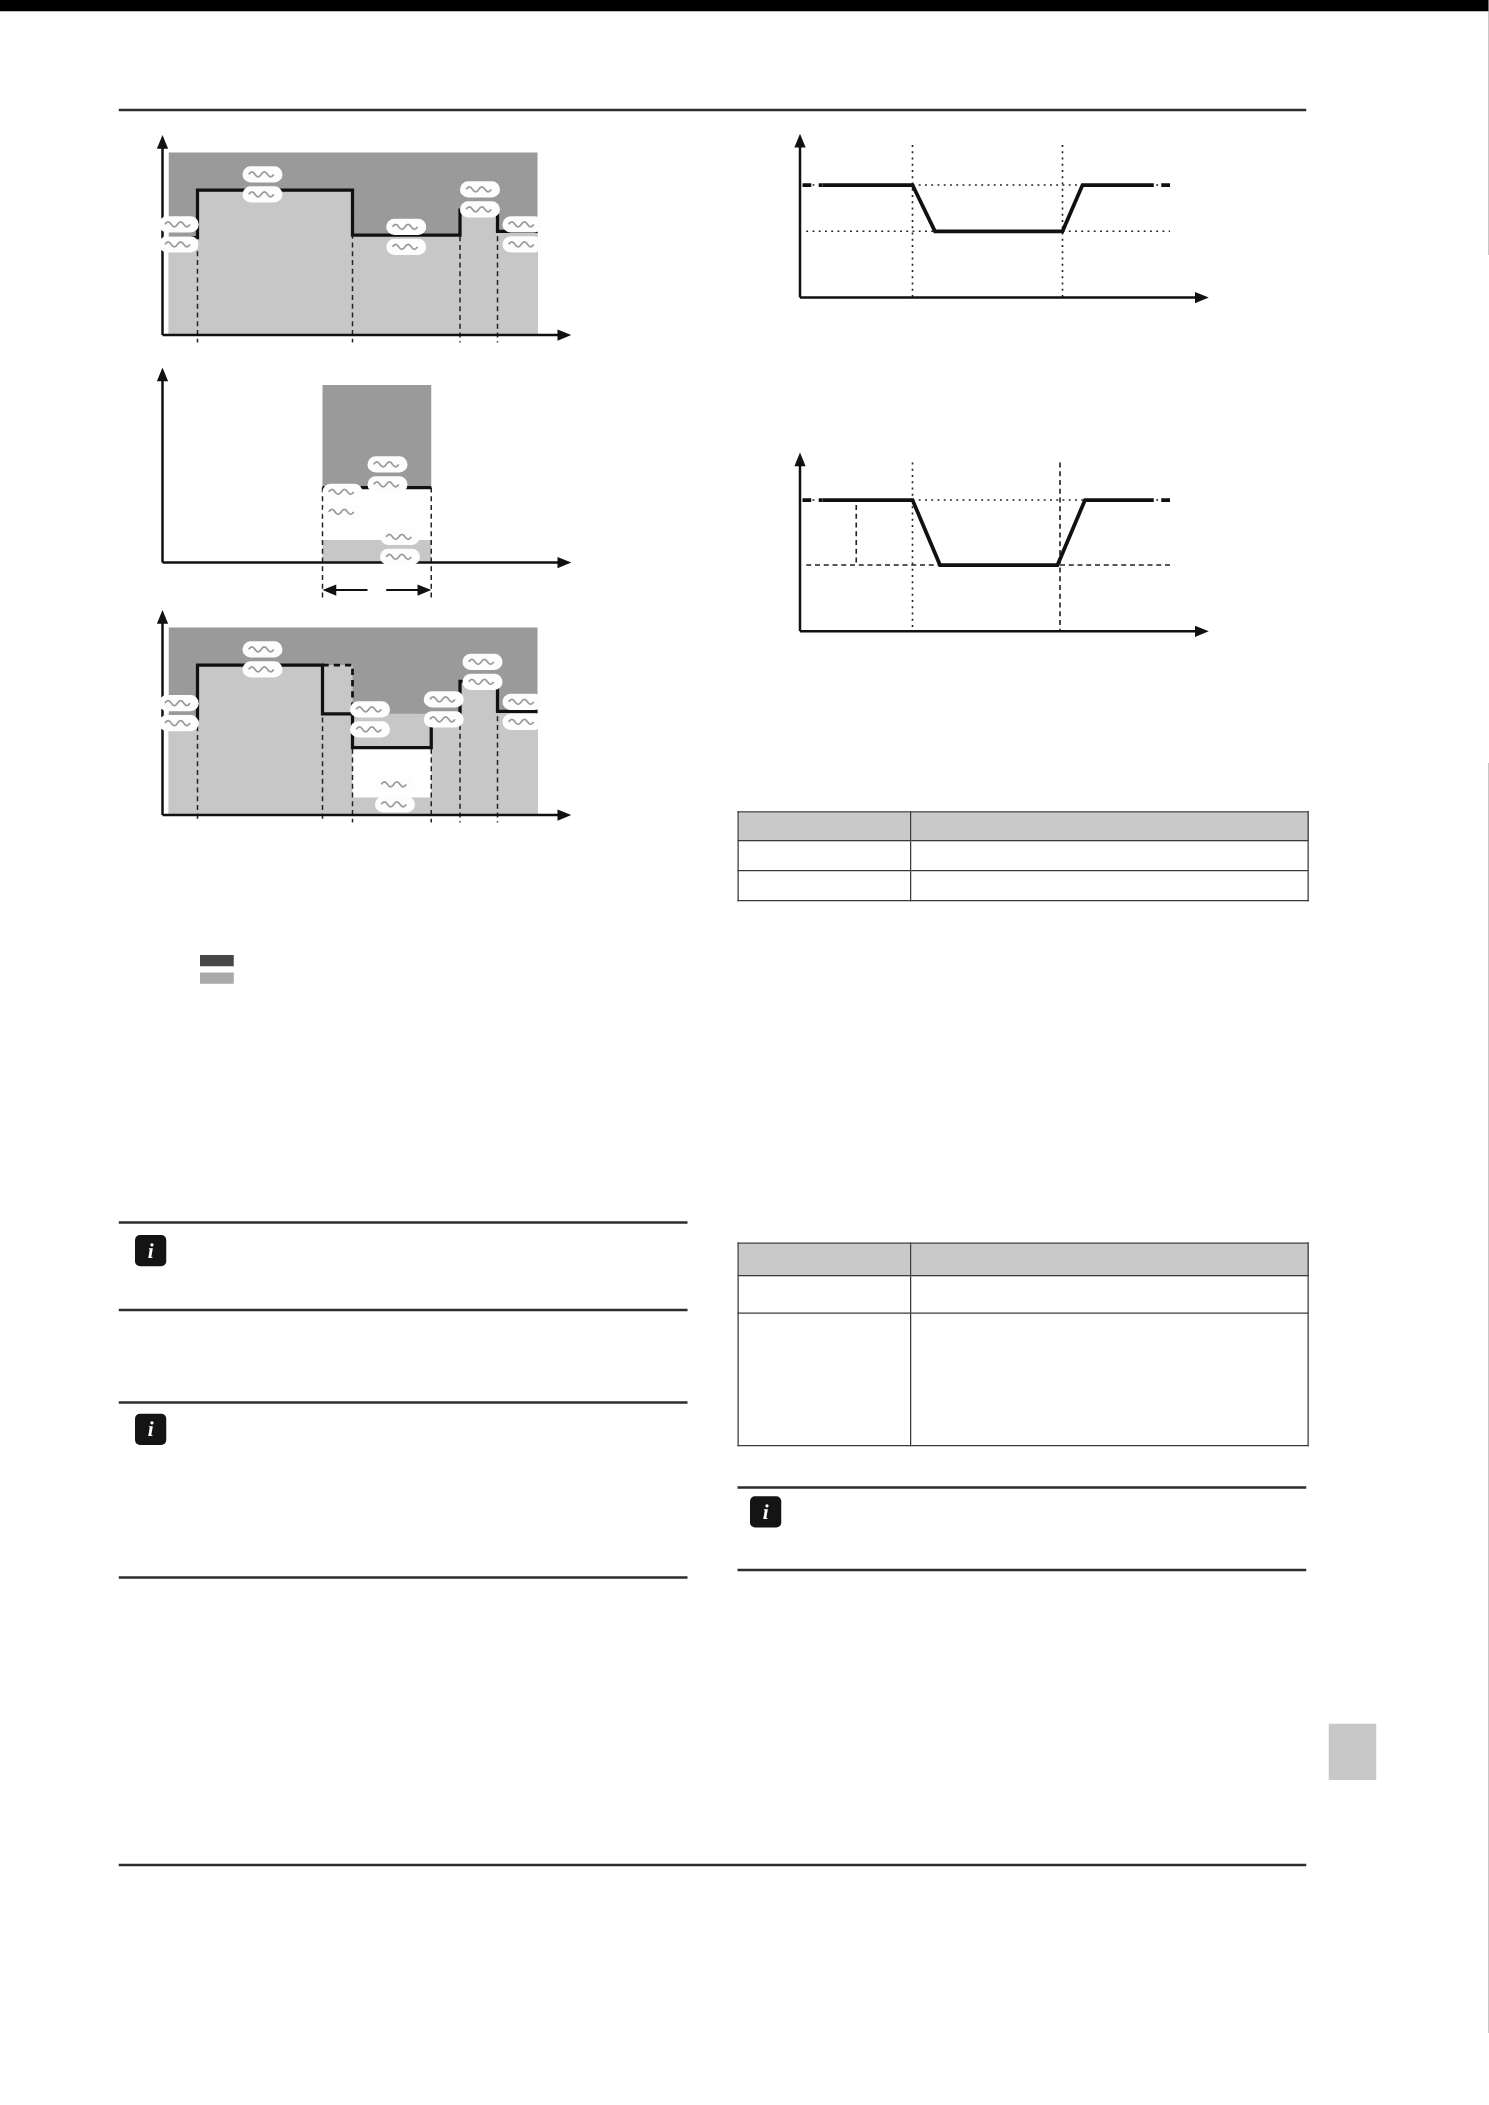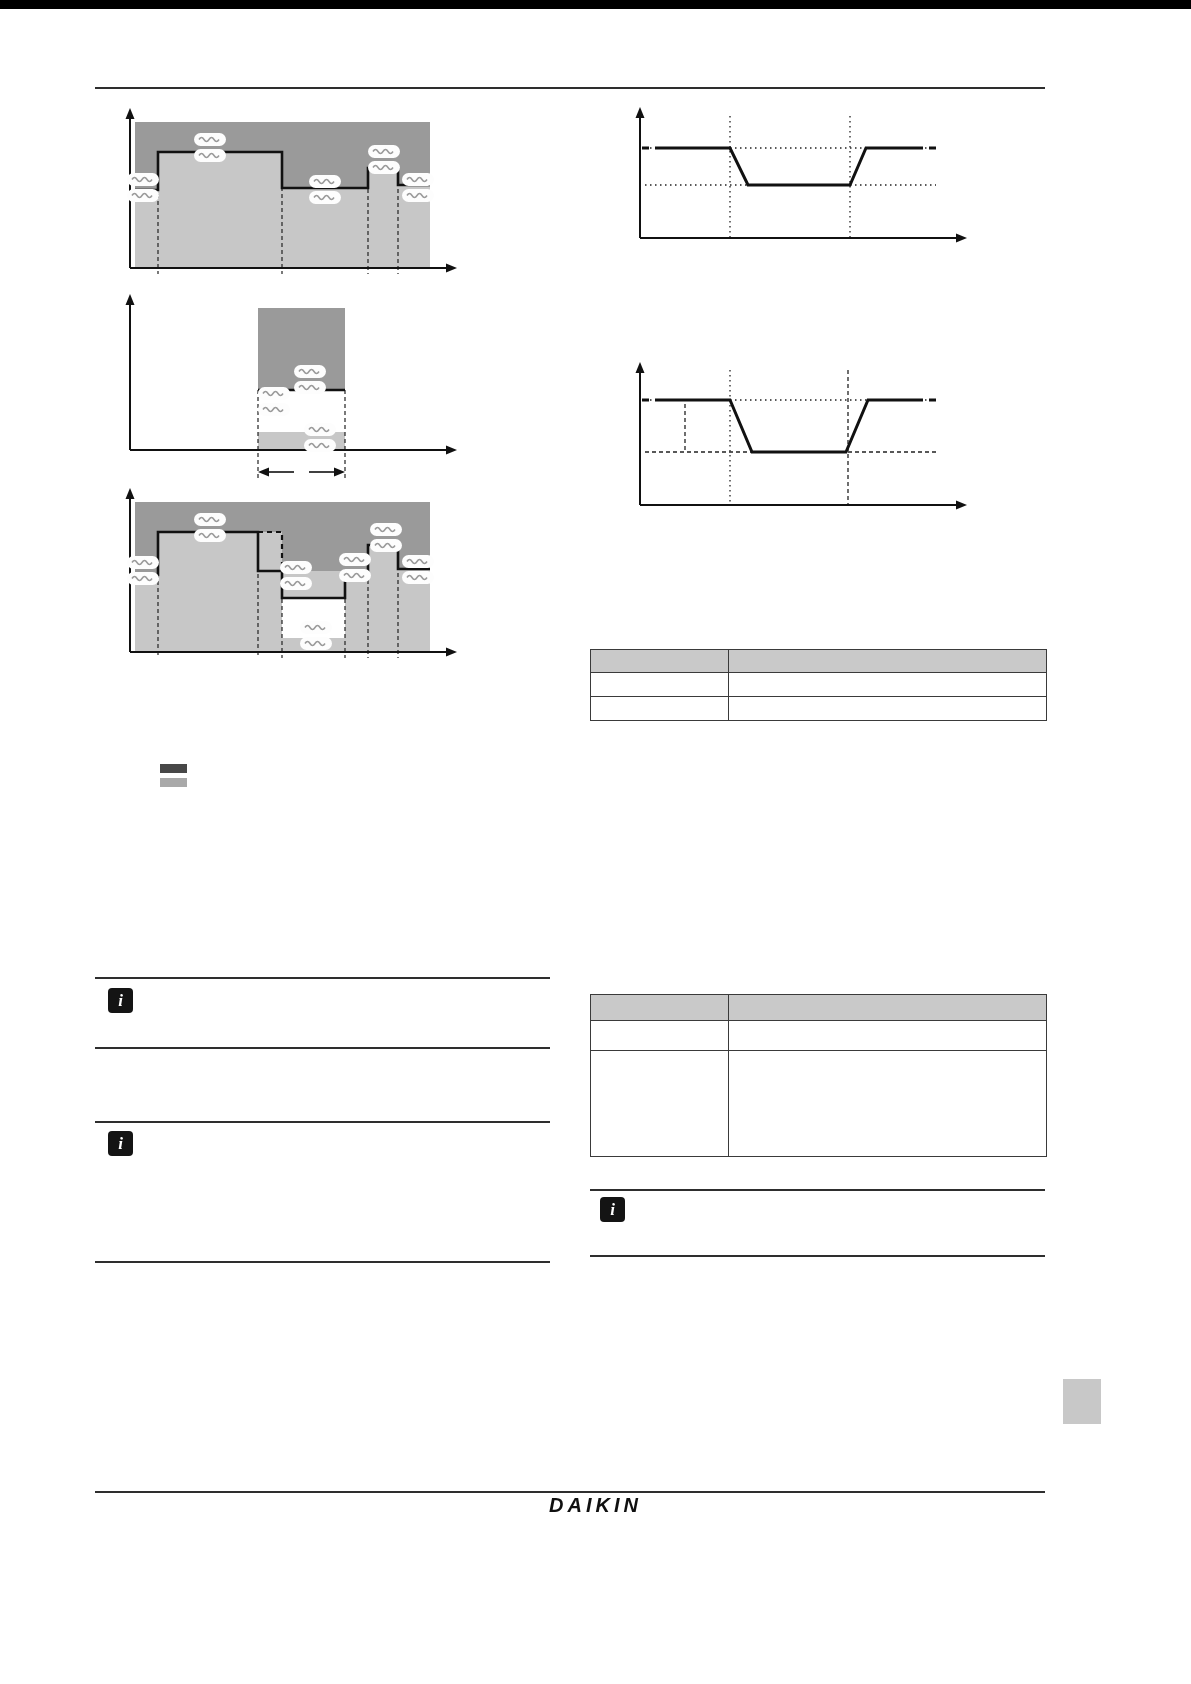--- a/index.html
+++ b/index.html
@@ -234,19 +234,16 @@
   </div>
   <div class="rule thin" style="left:95px;top:1261px;width:455px;"></div>
 
   <div class="rule thin" style="left:590px;top:1189px;width:455px;"></div>
   <div class="info-icon" style="left:600px;top:1197px;">
     <span>i</span>
   </div>
   <div class="rule thin" style="left:590px;top:1255px;width:455px;"></div>
 
   <div class="rule thin" style="left:95px;top:1491px;width:950px;"></div>
-  <div class="footer-logo">
-    <span>DAIKIN</span>
-  </div>
 
   <div class="side-tab"></div>
 
 </div>
 
 </body></html>

